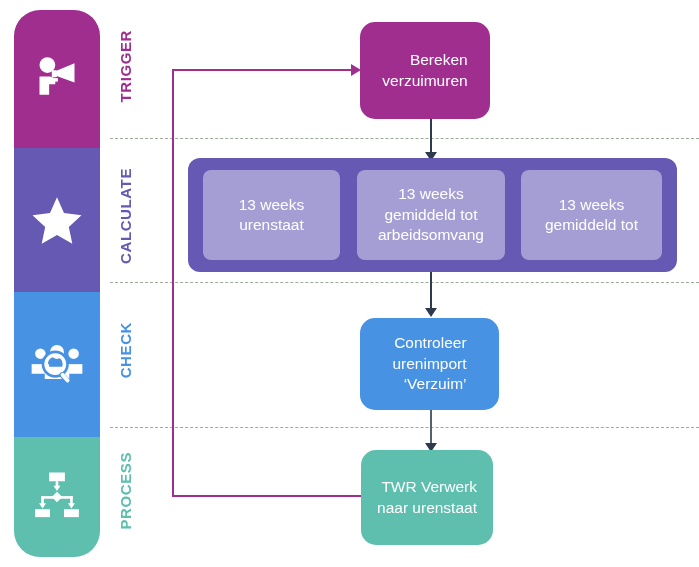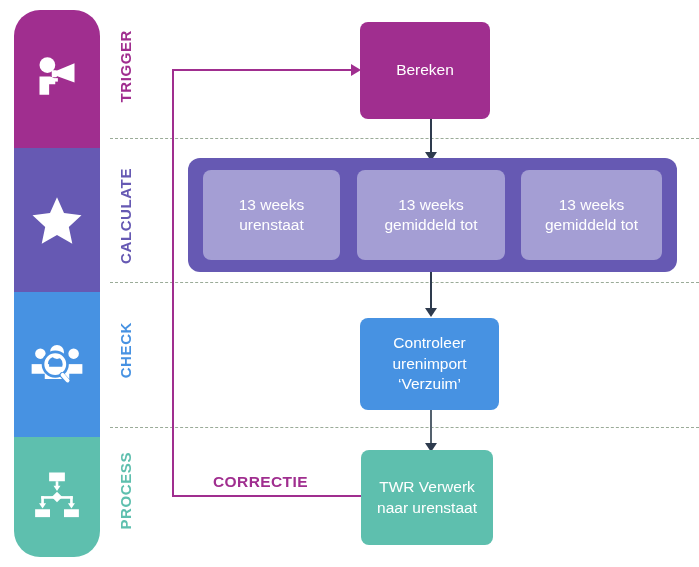--- a/index.html
+++ b/index.html
@@ -54,25 +54,25 @@
     position: absolute;
     left: 110px;
     width: 589px;
     height: 0;
     border-top: 1px dashed #9aab98;
   }
 
   
   .fbox {
     position: absolute;
-    border-radius: 8px;
+    border-radius: 15px;
     color: #ffffff;
     font-size: 15.5px;
     line-height: 1.32;
-    text-align: center;
+    text-align: right;
     display: flex;
     align-items: center;
     justify-content: center;
     box-sizing: border-box;
     padding: 4px 6px;
   }
 
   
   .calc-group {
     position: absolute;
@@ -198,52 +198,53 @@
   <div class="row-sep" style="top:282px;"></div>
   <div class="row-sep" style="top:427px;"></div>
 
   <div class="hline" style="left:172px; top:495px; width:189px; background:#A02E8F;"></div>
 
   <div class="vline" style="left:172px; top:70px; height:427px; background:#A02E8F;"></div>
 
   <div class="hline" style="left:172px; top:69px; width:182px; background:#A02E8F;"></div>
   <div class="arrow-right" style="left:351px; top:64px; border-left:10px solid #A02E8F;"></div>
 
-  <div class="correctie-label" style="left:213px; top:473px; color:#A02E8F;">CORRECTIE</div>
 
   <div class="vline" style="left:430px; top:119px; height:38px; background:#2E3B4E;"></div>
   <div class="arrow-down" style="left:425px; top:152px; border-top:9px solid #2E3B4E;"></div>
 
   <div class="vline" style="left:430px; top:272px; height:41px; background:#2E3B4E;"></div>
   <div class="arrow-down" style="left:425px; top:308px; border-top:9px solid #2E3B4E;"></div>
 
   <div class="vline" style="left:430px; top:410px; height:38px; background:#54616E;"></div>
   <div class="arrow-down" style="left:425px; top:443px; border-top:9px solid #2E3B4E;"></div>
 
   <div class="fbox" style="left:360px; top:22px; width:130px; height:97px; background:#A02E8F;">
     <div>
       <div>Bereken</div>
+      <div>verzuimuren</div>
     </div>
   </div>
 
   <div class="calc-group" style="left:188px; top:158px; width:489px; height:114px; background:#6659B3;">
   </div>
 
   <div class="calc-cell" style="left:203px; top:170px; width:137px; height:90px; background:#A49ED4;">
     <div>
       <div>13 weeks</div>
       <div>urenstaat</div>
       <div></div>
     </div>
   </div>
 
   <div class="calc-cell" style="left:357px; top:170px; width:148px; height:90px; background:#A49ED4;">
     <div>
       <div>13 weeks</div>
       <div>gemiddeld tot</div>
+      <div>arbeidsomvang</div>
     </div>
   </div>
 
   <div class="calc-cell" style="left:521px; top:170px; width:141px; height:90px; background:#A49ED4;">
     <div>
       <div>13 weeks</div>
       <div>gemiddeld tot</div>
     </div>
   </div>
 

